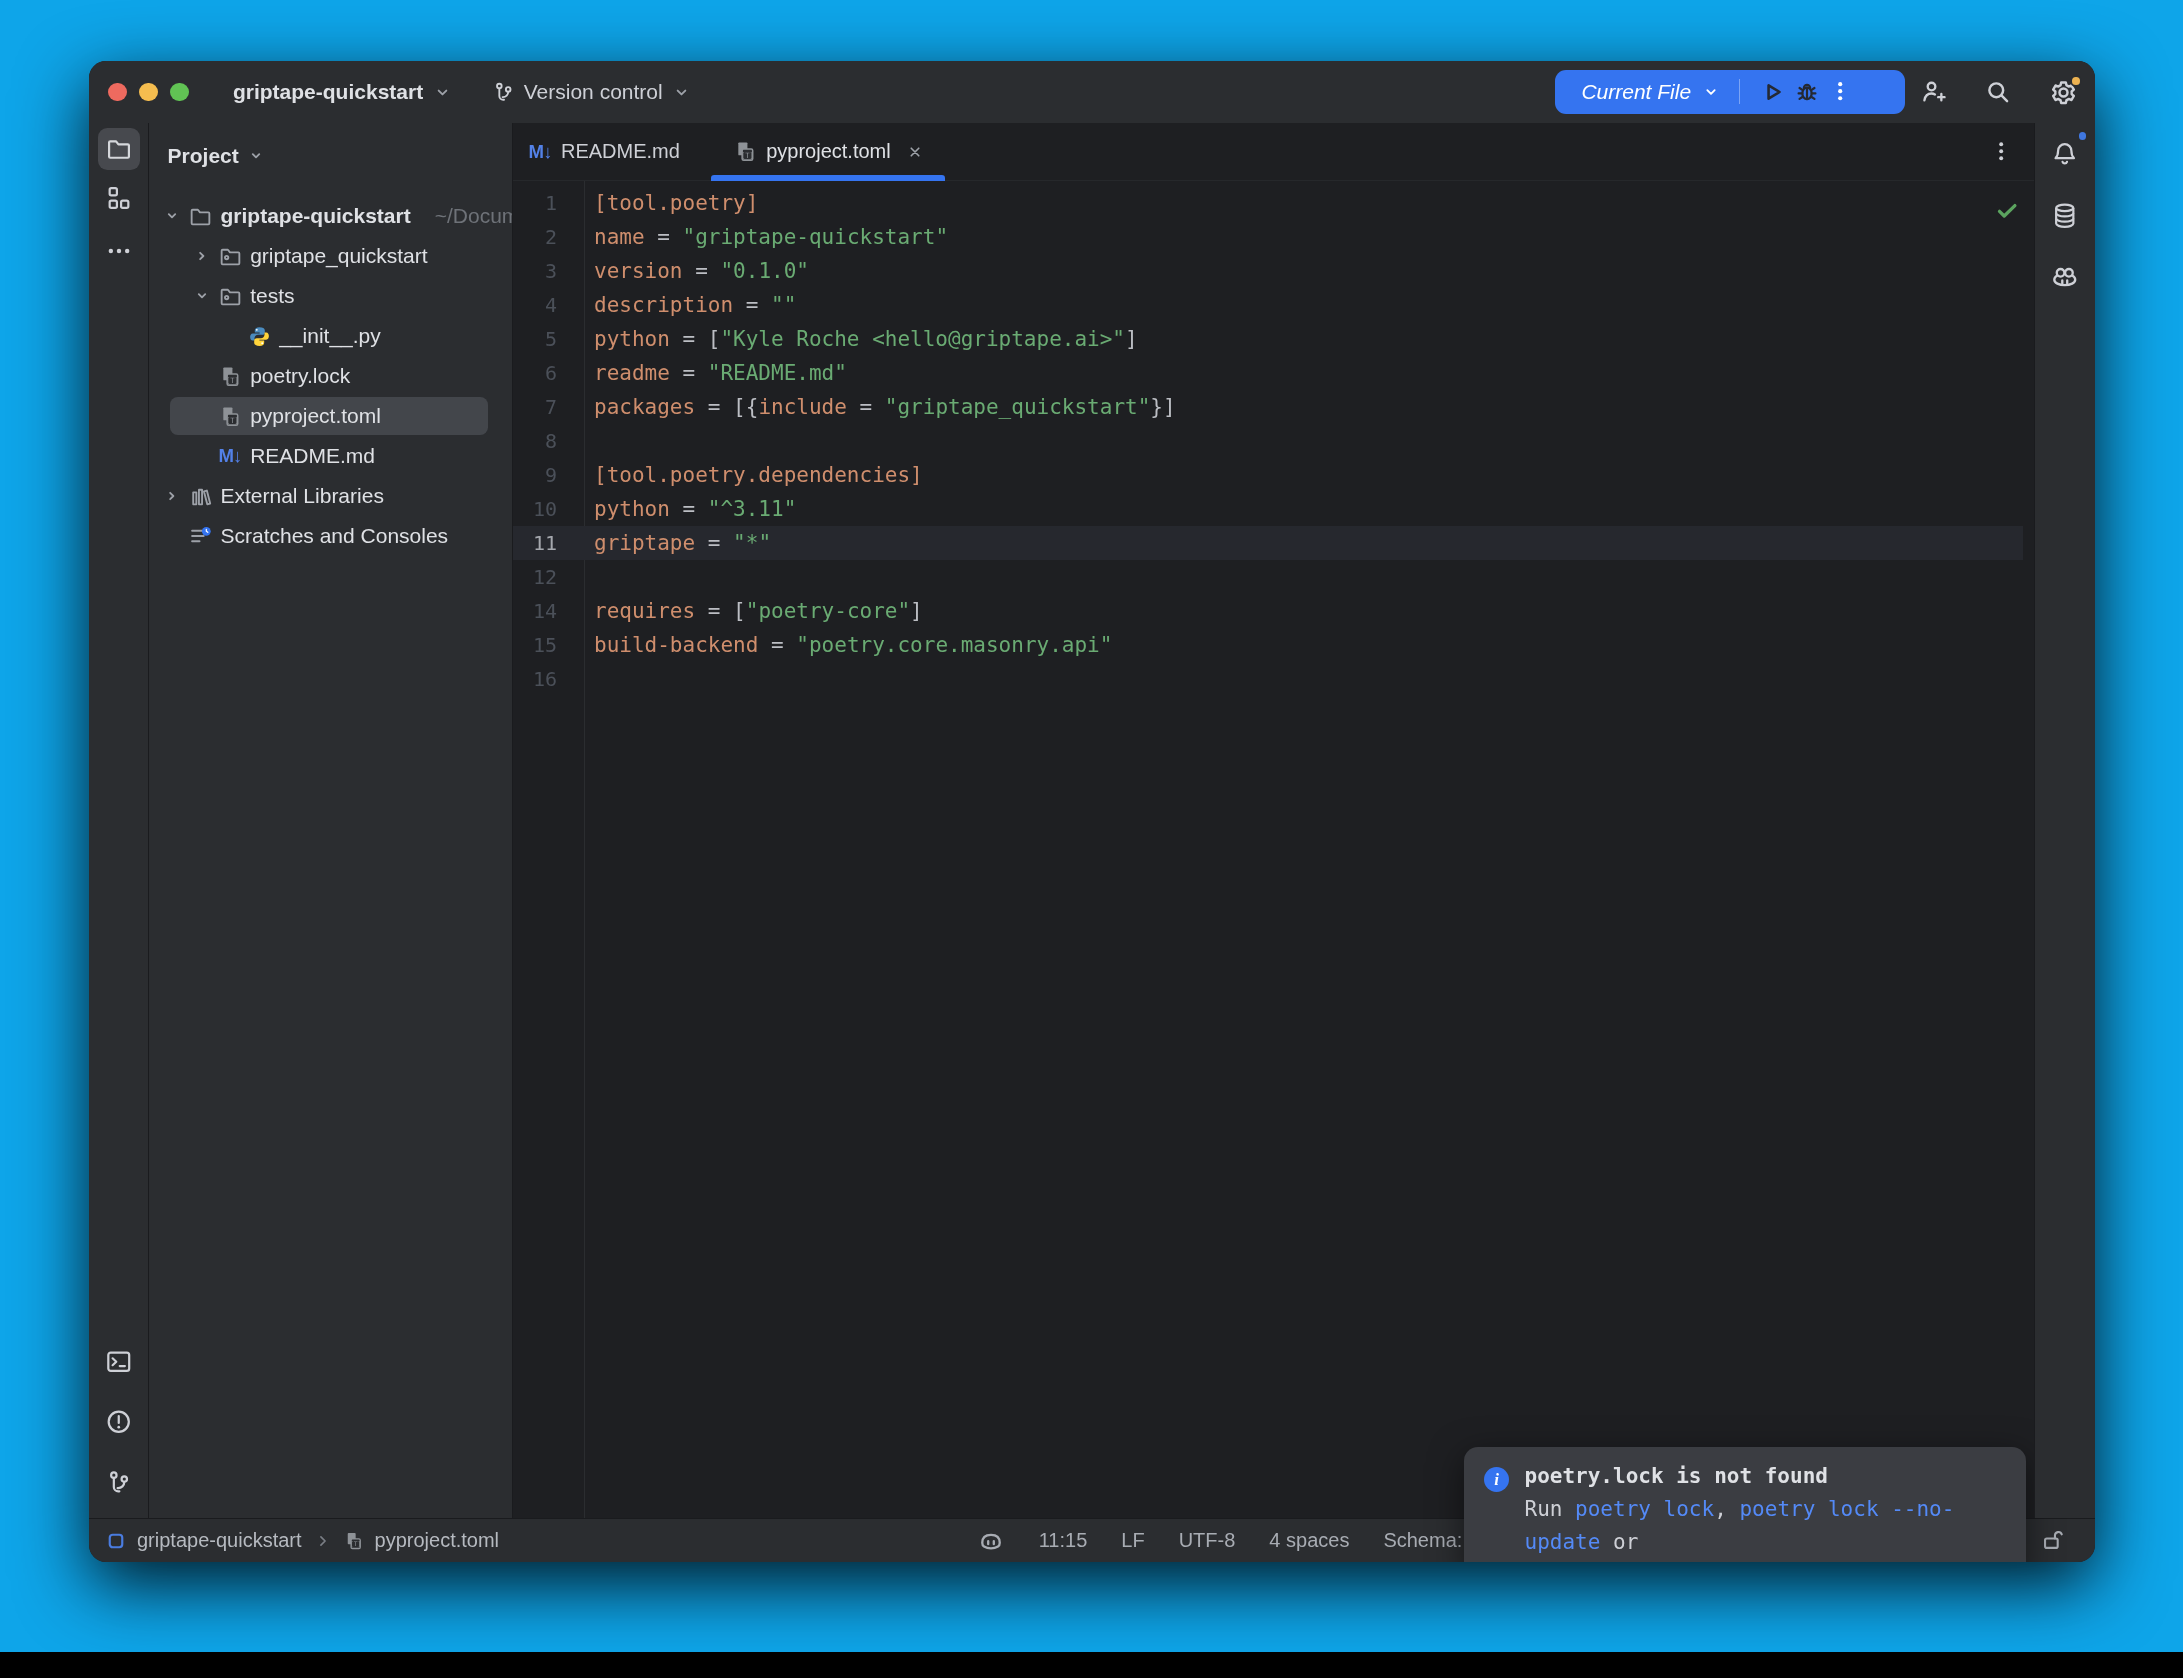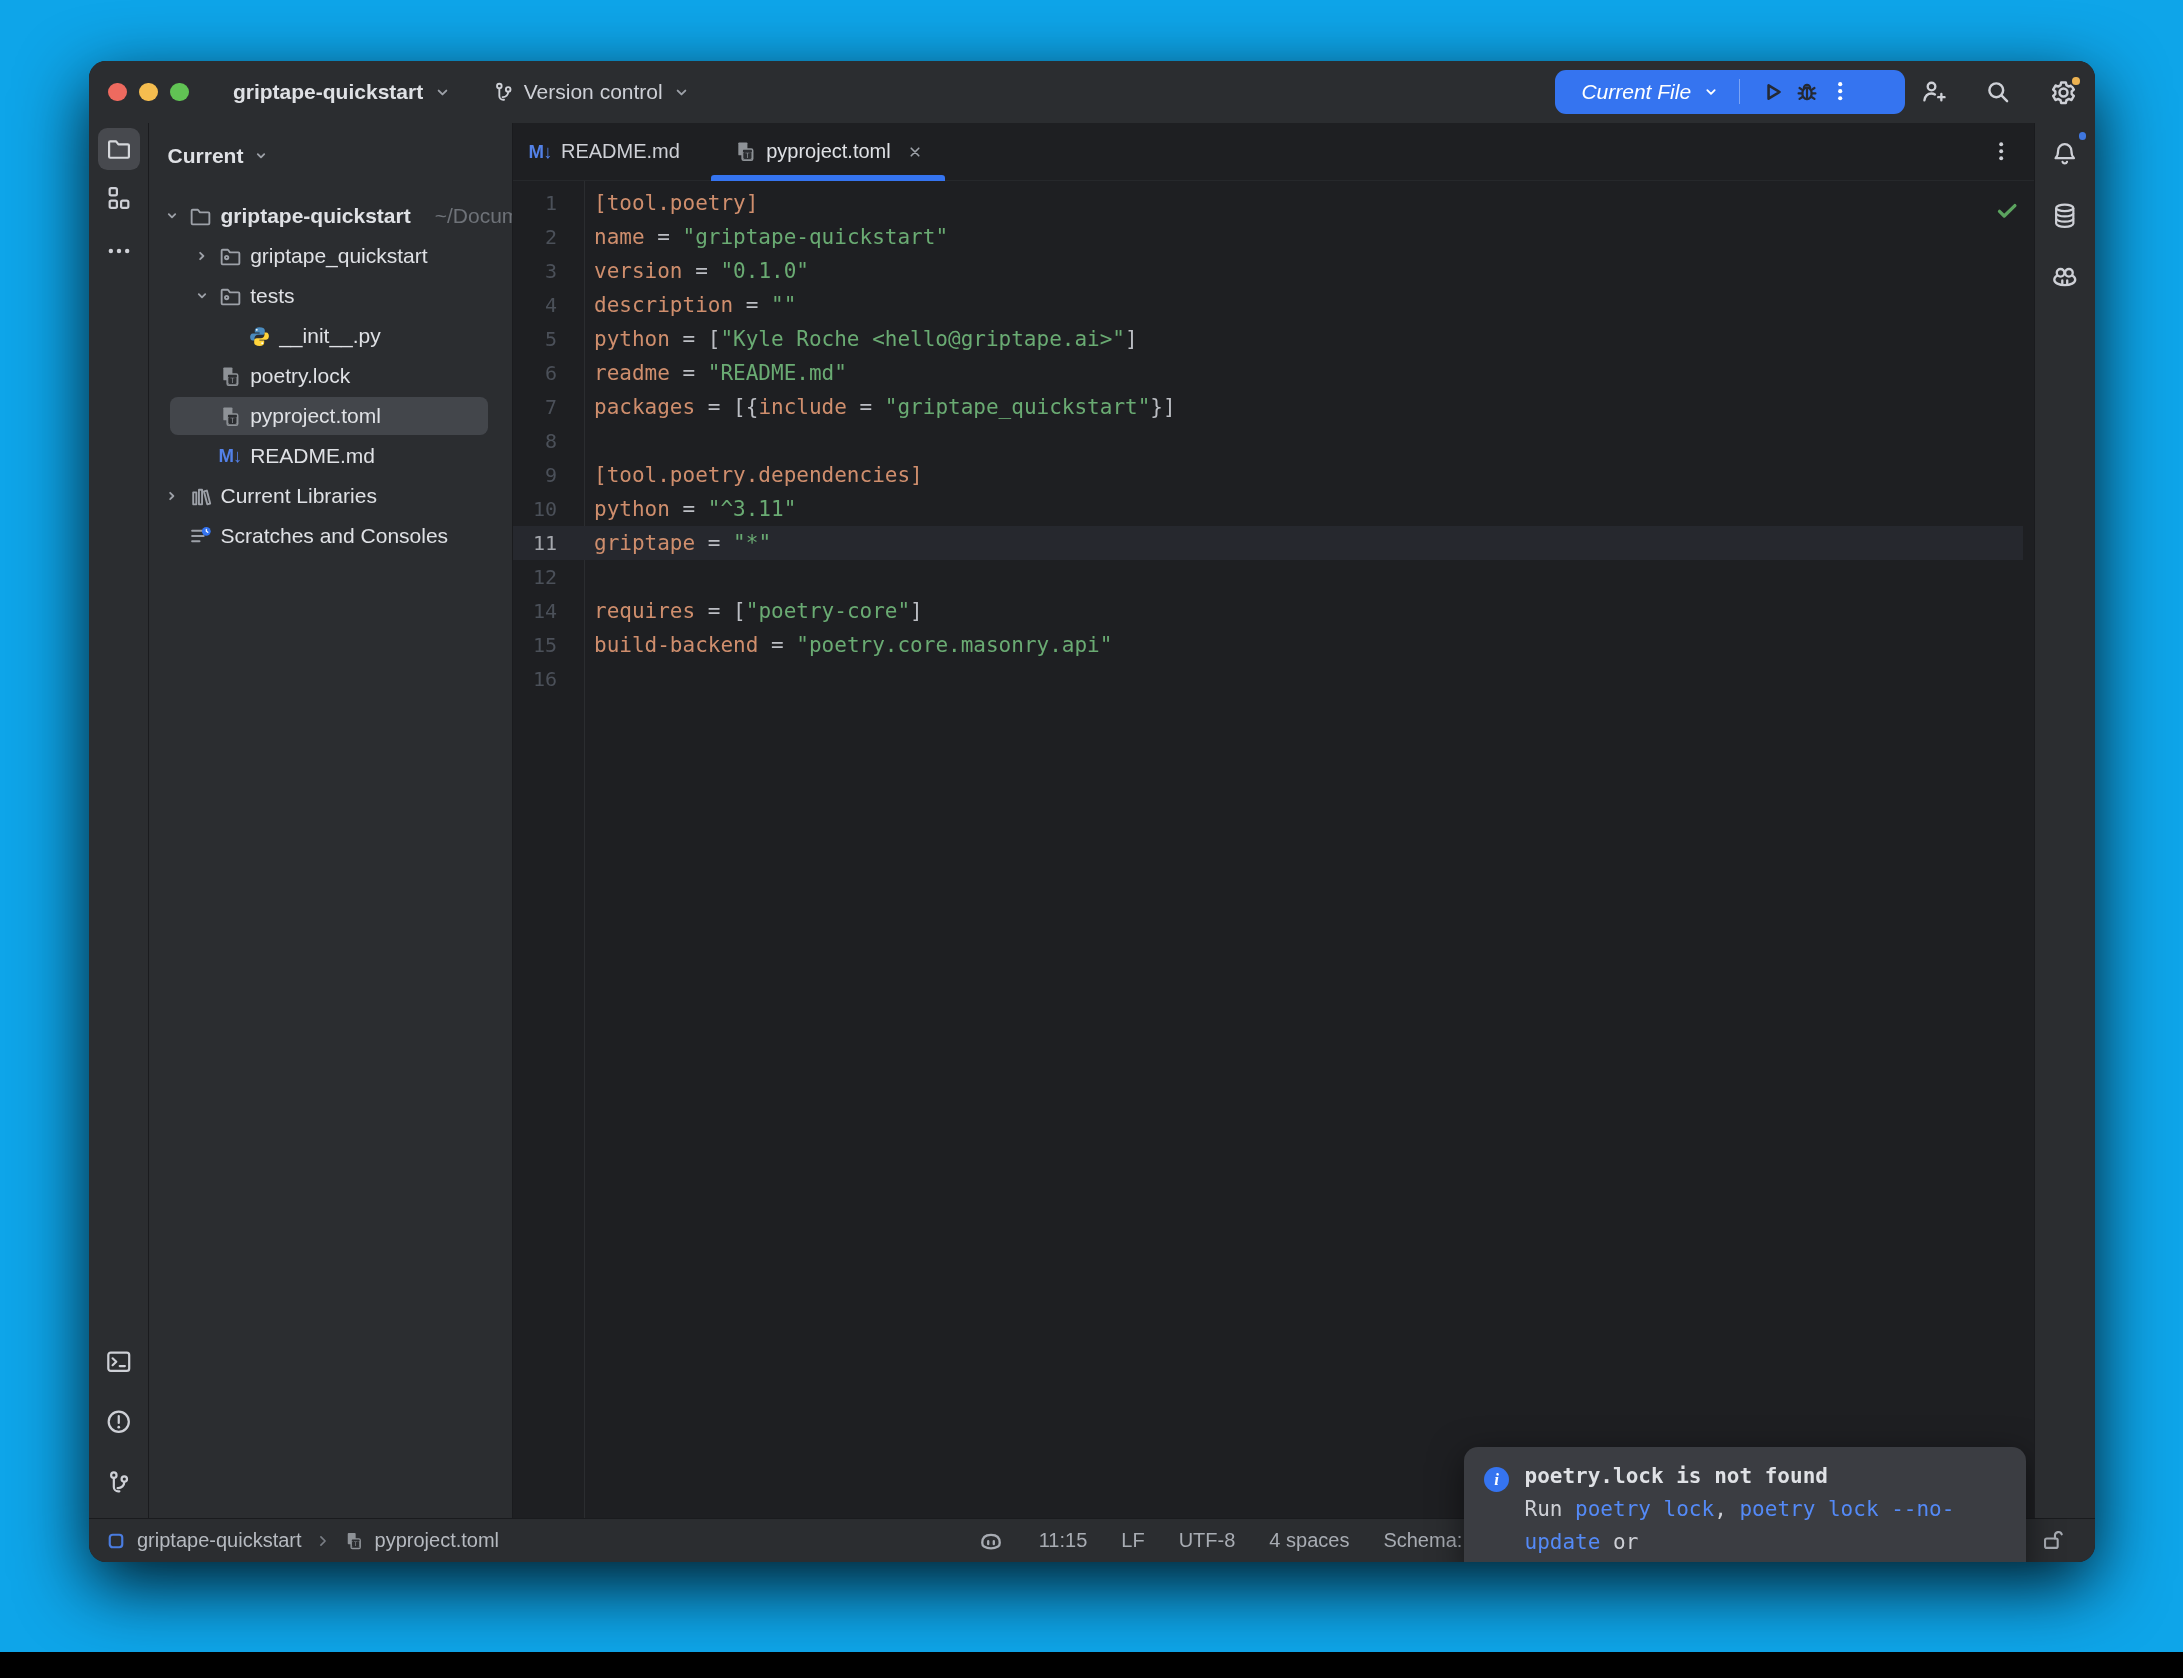--- a/index.html
+++ b/index.html
@@ -228,21 +228,21 @@
           <svg width="29.5" height="29.5" viewBox="0 0 24 24" fill="none" stroke="#CED0D6" stroke-width="1.8" stroke-linecap="round">
             <circle cx="8" cy="5.8" r="2.2"></circle>
               <circle cx="16.5" cy="9" r="2.2"></circle>
             <path d="M8 8v7.4a3.6 3.6 0 0 0 3.6 3.6h.9M16.5 11.2v.2a5 5 0 0 1-5 5h-.4"></path>
           </svg>
         </div>
       </div>
 
       <div class="tree">
         <div class="tree-header">
-          <span>Current</span>
+          <span>Project</span>
           <span>
             <svg width="22" height="22" viewBox="0 0 24 24">
                 <path d="m8.5 10 3.5 3.5L15.5 10" fill="none" stroke="#9DA1A8" stroke-width="2" stroke-linecap="round" stroke-linejoin="round"></path>
               </svg>
           </span>
         </div>
         <div class="tree-rows" id="tree-rows">
             <div class="trow" style="padding-left: 9.3px;">
               <span class="chev-slot">
                 <svg width="22" height="22" viewBox="0 0 24 24">
@@ -331,21 +331,21 @@
                 <svg width="22" height="22" viewBox="0 0 24 24">
                   <path d="m10 8.5 3.5 3.5L10 15.5" fill="none" stroke="#9DA1A8" stroke-width="2" stroke-linecap="round" stroke-linejoin="round"></path>
                 </svg>
               </span>
               <span class="t-icon">
                 <svg width="25" height="25" viewBox="0 0 24 24" fill="none" stroke="#9DA1A8" stroke-width="1.8" stroke-linejoin="round">
                   <path d="M5 19.5V8h3v11.5zM10.5 19.5V5.5h3v14z"></path>
                   <path d="m15.3 7.1 2.8-.8 3.2 12.4-2.8.8z"></path>
                 </svg>
               </span>
-              <span class="t-label">Current Libraries</span>
+              <span class="t-label">External Libraries</span>
             </div>
             <div class="trow" style="padding-left: 9.3px;">
               <span class="chev-slot"></span>
               <span class="t-icon">
                 <svg width="25" height="25" viewBox="0 0 24 24">
                   <g fill="none" stroke="#9DA1A8" stroke-width="2" stroke-linecap="round">
                     <path d="M4 6.5h11M4 11.5h11M4 16.5h7"></path>
                   </g>
                   <circle cx="17.6" cy="7" r="4.2" fill="#3574F0"></circle>
                   <path d="M17.6 5.2V7l1.4 1" stroke="#fff" stroke-width="1.2" fill="none" stroke-linecap="round"></path>

